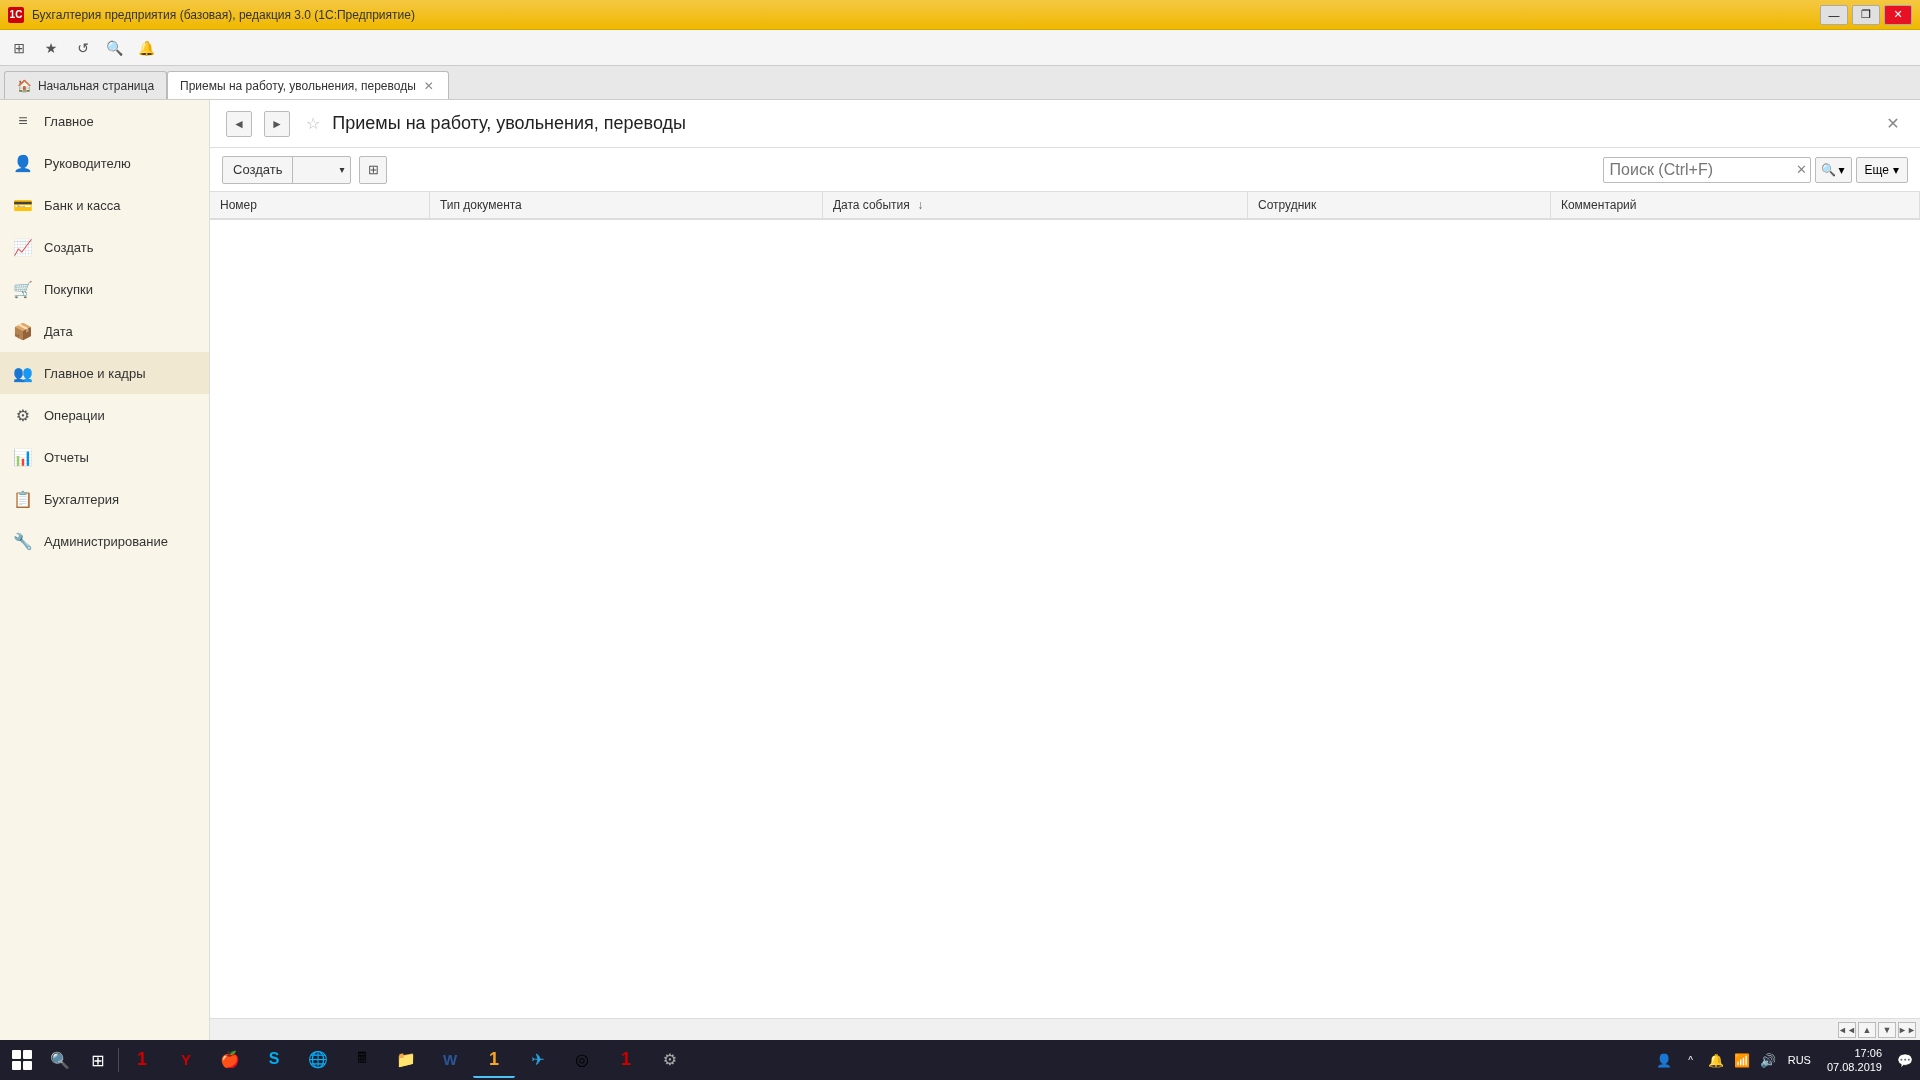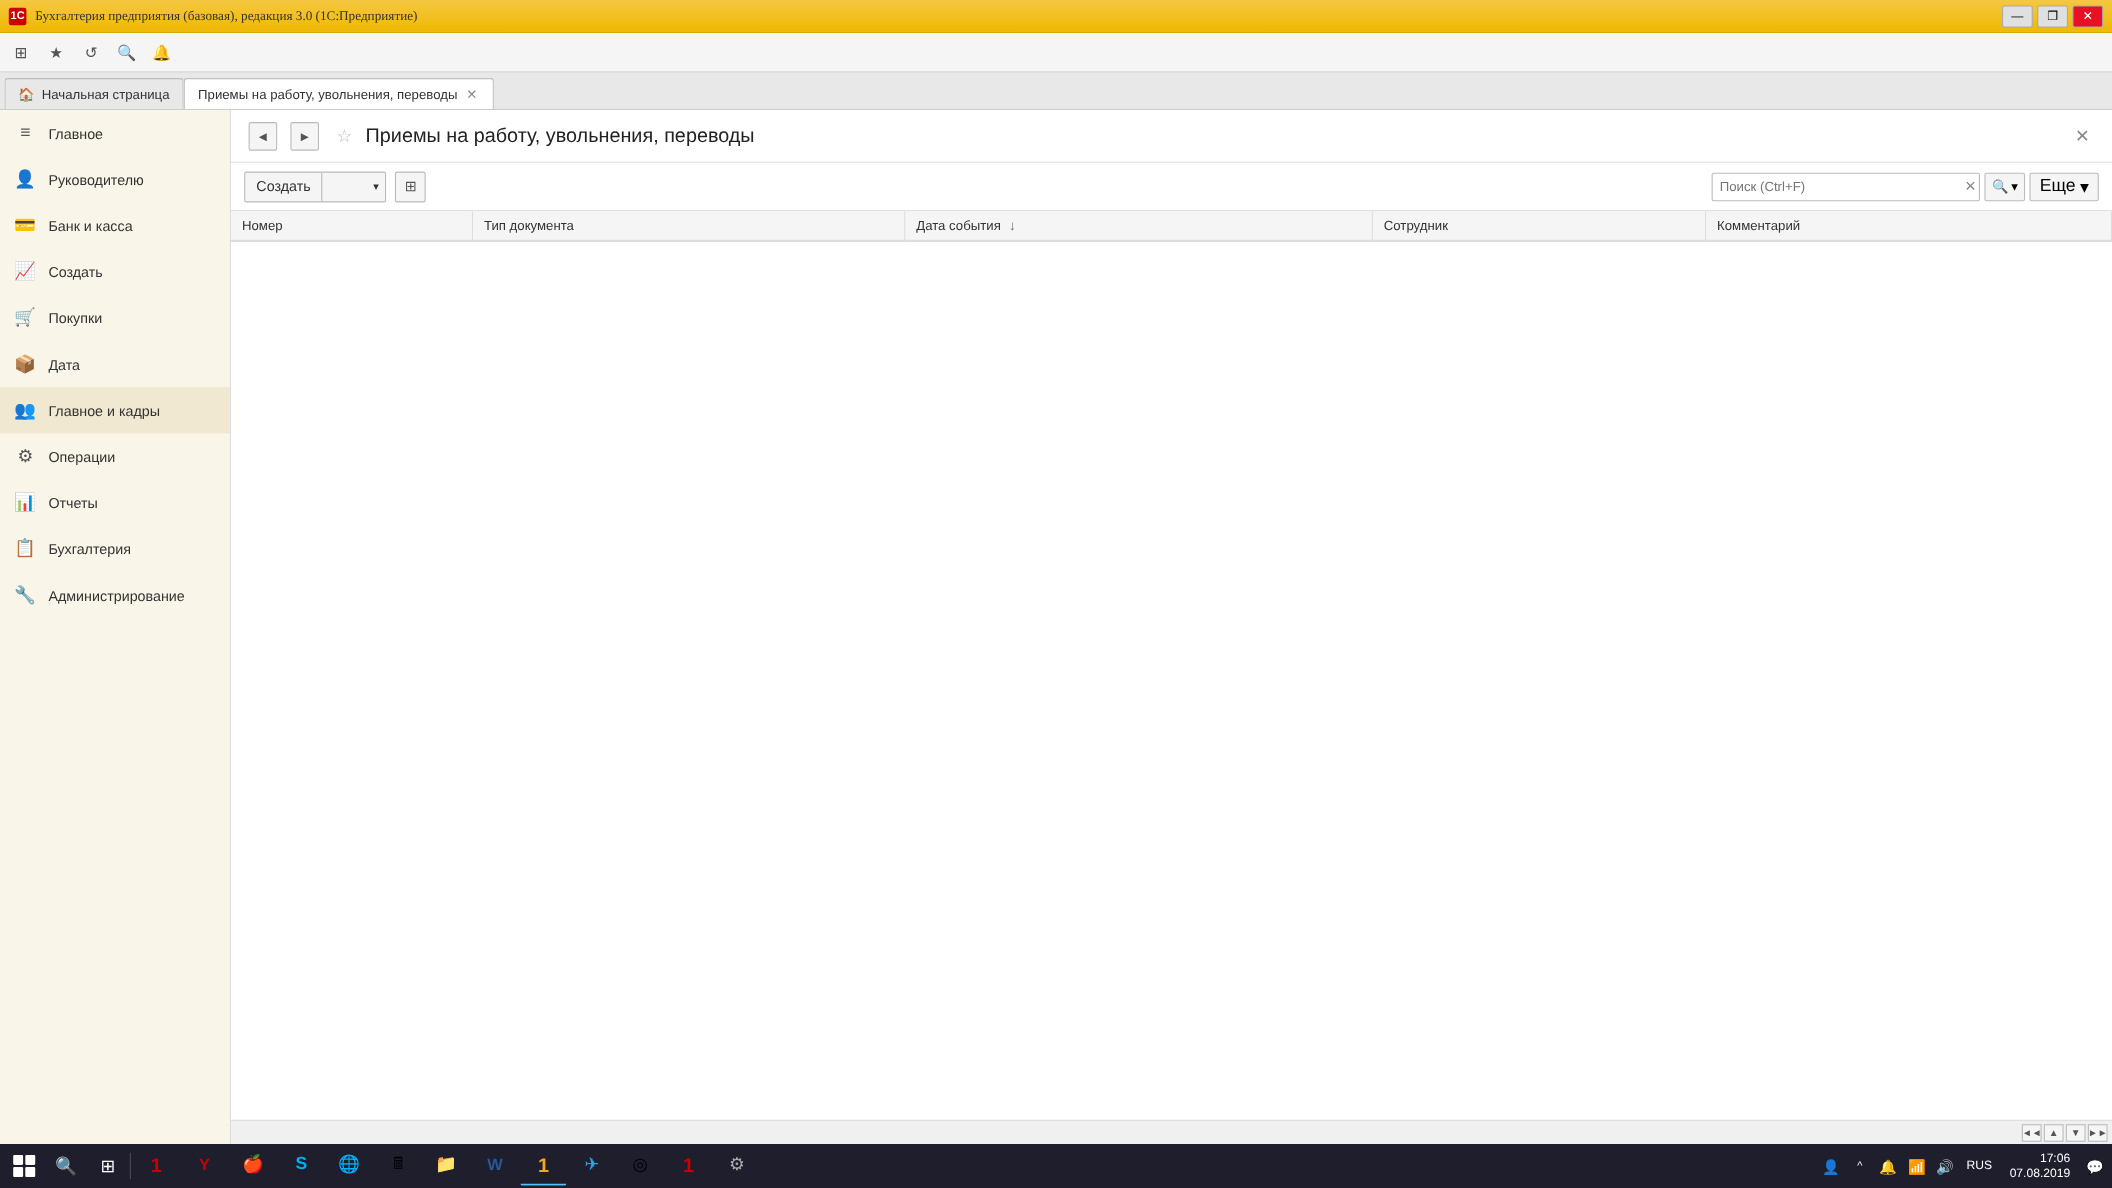--- a/index.html
+++ b/index.html
@@ -18,21 +18,20 @@
     .title-bar-icon {
       width: 16px; height: 16px;
       background: #cc0000;
       border-radius: 2px;
       display: flex; align-items: center; justify-content: center;
       color: white; font-size: 10px; font-weight: bold;
     }
     .title-bar-text {
       font-size: 12px;
       color: #333;
-      font-family: Liberation Serif, serif;
     }
     .title-bar-controls {
       margin-left: auto;
       display: flex; gap: 4px;
     }
     .title-bar-btn {
       width: 28px; height: 20px;
       background: #e0e0e0;
       border: 1px solid #aaa;
       border-radius: 2px;
@@ -220,25 +219,25 @@
       font-size: 13px;
       color: #555;
     }
     .search-area {
       margin-left: auto;
       display: flex;
       align-items: center;
       gap: 4px;
     }
     .search-input {
-      width: 244px; height: 26px;
+      width: 208px; height: 26px;
       border: 1px solid #bbb;
       border-radius: 2px;
       padding: 0 24px 0 6px;
-      font-size: 12px;
+      font-size: 16px;
       background: white;
       color: #999;
       outline: none;
     }
     .search-clear-btn {
       width: 18px; height: 18px;
       display: flex; align-items: center; justify-content: center;
       cursor: pointer;
       color: #888;
       font-size: 13px;
@@ -257,21 +256,21 @@
       font-size: 12px;
     }
     .more-btn {
       height: 26px;
       padding: 0 8px;
       border: 1px solid #bbb;
       border-radius: 2px;
       background: #f5f5f5;
       display: flex; align-items: center;
       cursor: pointer;
-      font-size: 16px;
+      font-size: 12px;
     }
 
     
     .table-area {
       flex: 1;
       overflow: auto;
     }
     .data-table {
       width: 100%;
       border-collapse: collapse;

